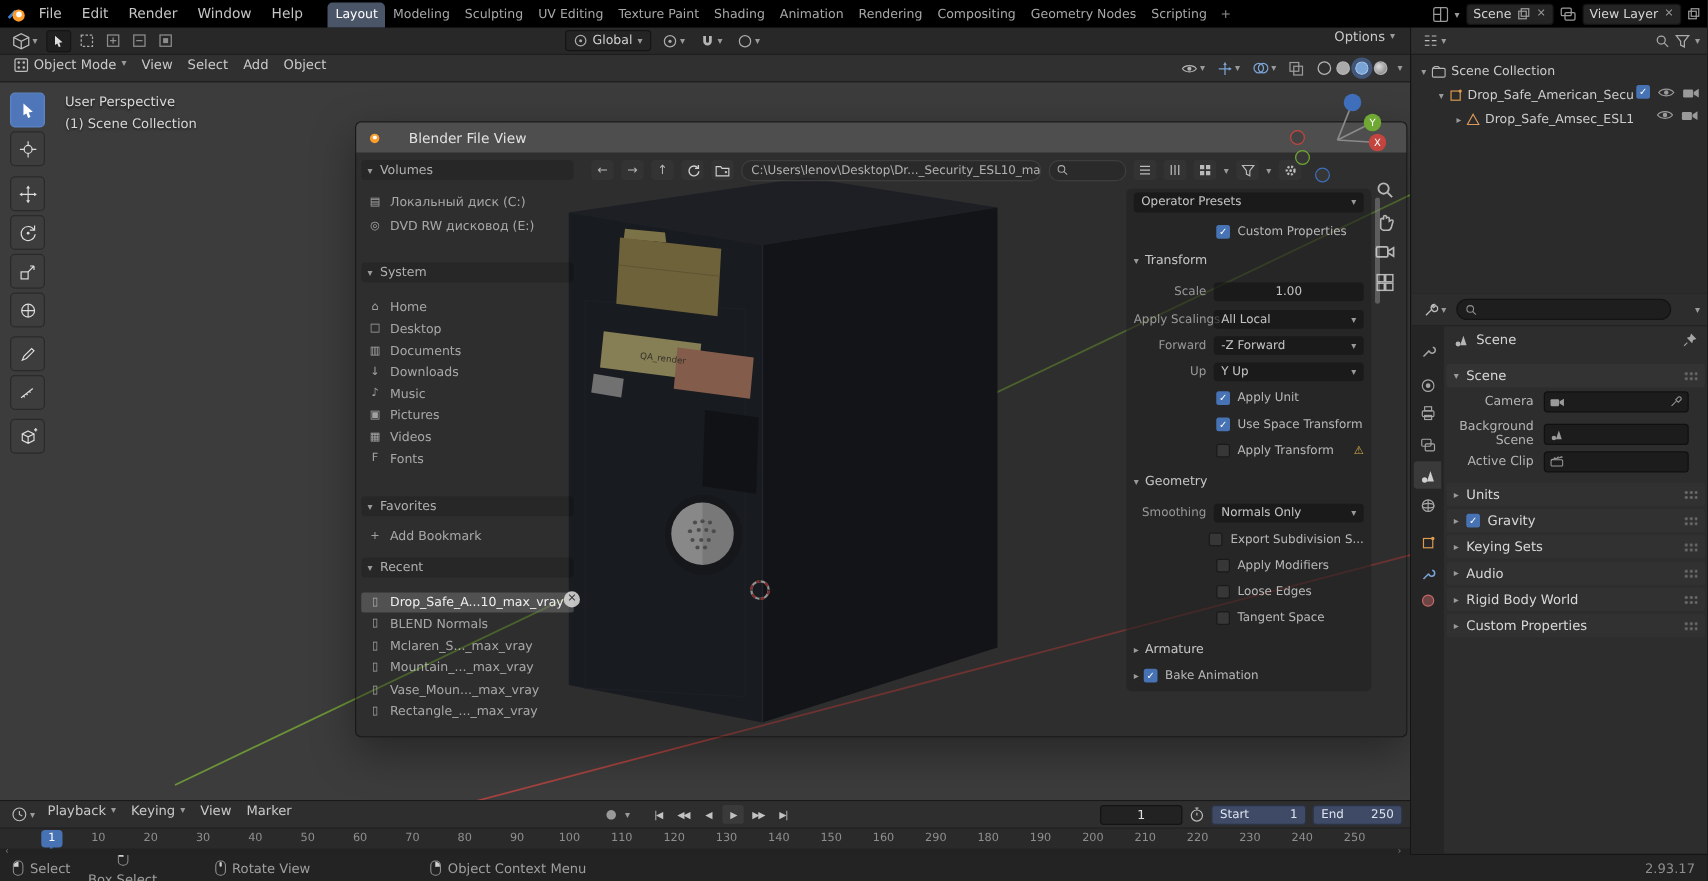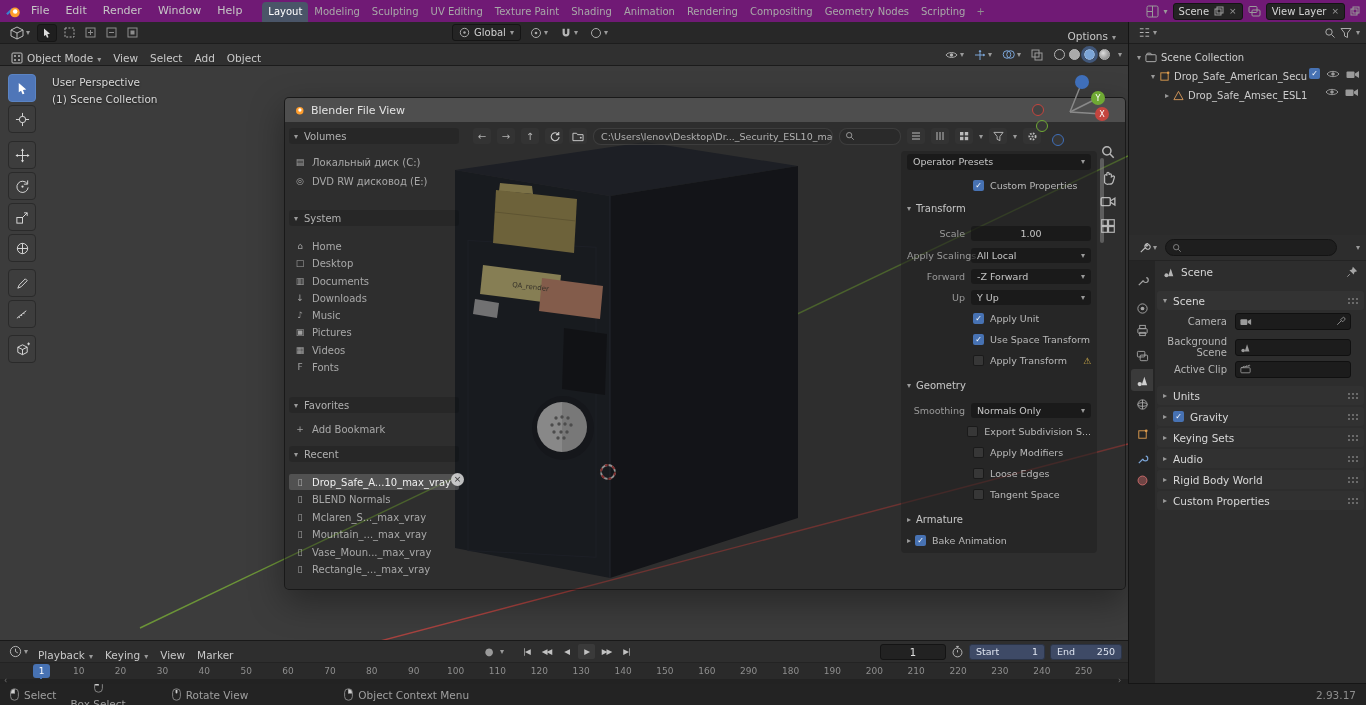--- a/index.html
+++ b/index.html
@@ -3,36 +3,36 @@
 <meta charset="utf-8">
 <style>
   *{margin:0;padding:0;box-sizing:border-box;font-family:"DejaVu Sans",sans-serif;}
   html,body{background:#111;}
   .app{position:relative;width:1366px;height:705px;background:#1d1d1d;color:#cfcfcf;font-size:11px;overflow:hidden;}
   .abs{position:absolute;}
   svg{display:block;}
   .chev{font-size:8px;color:#9a9a9a;}
 
   
-  .topbar{display:flex;align-items:center;height:22px;background:#701a75;padding:0 6px;position:relative;z-index:60;}
+  .topbar{display:flex;align-items:center;height:22px;background:#000000;padding:0 6px;position:relative;z-index:60;}
   .menu{padding:0 8px;color:#c6c6c6;line-height:22px;font-size:11px;}
   .tabs{display:flex;align-items:flex-end;height:22px;margin-left:12px;}
   .tab{padding:3px 6px;color:#a8a8a8;font-size:10px;border-radius:4px 4px 0 0;line-height:14px;white-space:nowrap;}
   .tab.active{background:#4a5568;color:#fff;}
   .tab.addtab{color:#8f8f8f;padding:3px 5px;}
   .topbar-right{margin-left:auto;display:flex;align-items:center;gap:5px;}
   .tfield{display:flex;align-items:center;background:#242424;border:1px solid #141414;border-radius:3px;height:17px;padding:0 5px;gap:5px;font-size:10px;color:#d5d5d5;}
   .xico{color:#9a9a9a;font-size:9px;}
 
   
   .mainrow{display:flex;height:661px;}
   .maincol{width:1128px;display:flex;flex-direction:column;}
   .row2{height:22px;background:#282828;border-bottom:1px solid #1d1d1d;display:flex;align-items:center;padding:0 7px;position:relative;gap:4px;}
   .row3{height:22px;background:#303030;border-bottom:1px solid #1b1b1b;display:flex;align-items:center;padding:0 6px;gap:2px;position:relative;}
-  .hbtn{display:flex;align-items:flex-end;gap:4px;padding:0 5px;height:18px;border-radius:3px;color:#c9c9c9;font-size:10.5px;white-space:nowrap;}
+  .hbtn{display:flex;align-items:flex-start;gap:4px;padding:0 5px;height:18px;border-radius:3px;color:#c9c9c9;font-size:10.5px;white-space:nowrap;}
   .hfield{display:flex;align-items:center;gap:4px;background:#242424;border:1px solid #151515;border-radius:3px;height:17px;padding:0 6px;font-size:10px;}
   .iconbtn{display:flex;align-items:center;gap:2px;padding:0 3px;height:18px;border-radius:3px;}
   .tsc{position:absolute;left:452px;display:flex;align-items:center;gap:6px;}
   .row3-right{margin-left:auto;display:flex;align-items:center;gap:4px;}
   .sph{width:11px;height:11px;border-radius:50%;border:1px solid #b5b5b5;}
   .sph.solid{background:#aaa;}
   .sph.mat{background:#7ba4d6;border-color:#9fc1ea;}
   .sph.rend{background:radial-gradient(circle at 35% 35%, #ddd, #777);}
   .sphwrap{display:flex;align-items:center;gap:4px;padding:2px 4px;border-radius:3px;}
   .sphwrap .on{outline:3px solid #41577a;border-radius:50%;}
@@ -41,21 +41,21 @@
   .vp{position:relative;height:574px;background:#3c3c3c;overflow:hidden;}
   .vp-overlay{position:absolute;left:52px;top:8px;z-index:3;color:#d8d8d8;font-size:10.5px;line-height:17px;text-shadow:0 1px 2px rgba(0,0,0,.6);}
   .ltb{position:absolute;left:8px;top:8px;z-index:6;width:28px;}
   .tool{position:absolute;left:0;width:28px;height:28px;background:#3d3d3d;border:1px solid #2a2a2a;border-radius:4px;display:flex;align-items:center;justify-content:center;}
   .tool.active{background:#4f76b8;border-color:#5b84c4;}
   .gizmo{position:absolute;left:1010px;top:0;z-index:7;}
   .vpside{position:absolute;left:1100px;z-index:7;opacity:.85;}
 
   
   .fwin{position:absolute;left:284px;top:31px;width:842px;height:493px;z-index:5;background:rgba(28,28,28,.42);border:1px solid rgba(0,0,0,.45);border-radius:5px;box-shadow:0 12px 34px rgba(0,0,0,.35);}
-  .ftitle{height:24px;background:rgba(112,112,112,.48);border-radius:4px 4px 0 0;display:flex;align-items:center;gap:6px;padding:0 8px;color:#e2e2e2;font-size:11px;}
+  .ftitle{height:24px;background:rgba(112,112,112,.48);border-radius:4px 4px 0 0;display:flex;align-items:center;gap:22px;padding:0 8px;color:#e2e2e2;font-size:11px;}
   .fs-head,.fs-row{position:absolute;left:4px;width:170px;height:16px;display:flex;align-items:center;gap:6px;padding:0 5px;font-size:10px;color:rgba(215,215,215,.72);white-space:nowrap;overflow:hidden;}
   .fs-head{color:rgba(200,200,200,.85);background:rgba(0,0,0,.14);border-radius:3px;}
   .fs-row.sel{background:rgba(125,125,125,.45);color:#efefef;border-radius:2px;}
   .fico{width:12px;text-align:center;font-size:9px;color:rgba(200,200,200,.75);}
   .fnav{position:absolute;top:28px;left:188px;height:20px;display:flex;align-items:center;gap:6px;}
   .fnavico{width:18px;height:16px;display:flex;align-items:center;justify-content:center;color:rgba(210,210,210,.8);font-size:10px;background:rgba(60,60,60,.35);border-radius:3px;}
   .fpath{width:240px;height:17px;background:rgba(40,40,40,.6);border:1px solid rgba(90,90,90,.4);border-radius:8px;font-size:9.5px;color:rgba(210,210,210,.8);padding:0 7px;line-height:15px;white-space:nowrap;overflow:hidden;}
   .fsearch{width:62px;height:17px;background:rgba(40,40,40,.6);border:1px solid rgba(90,90,90,.4);border-radius:8px;display:flex;align-items:center;padding:0 5px;}
   .opanel{position:absolute;left:616px;top:53px;width:196px;height:402px;background:rgba(32,32,32,.55);border-radius:4px;}
   .op-row{position:absolute;left:6px;width:184px;height:17px;display:flex;align-items:center;font-size:9.5px;color:rgba(220,220,220,.8);white-space:nowrap;}

